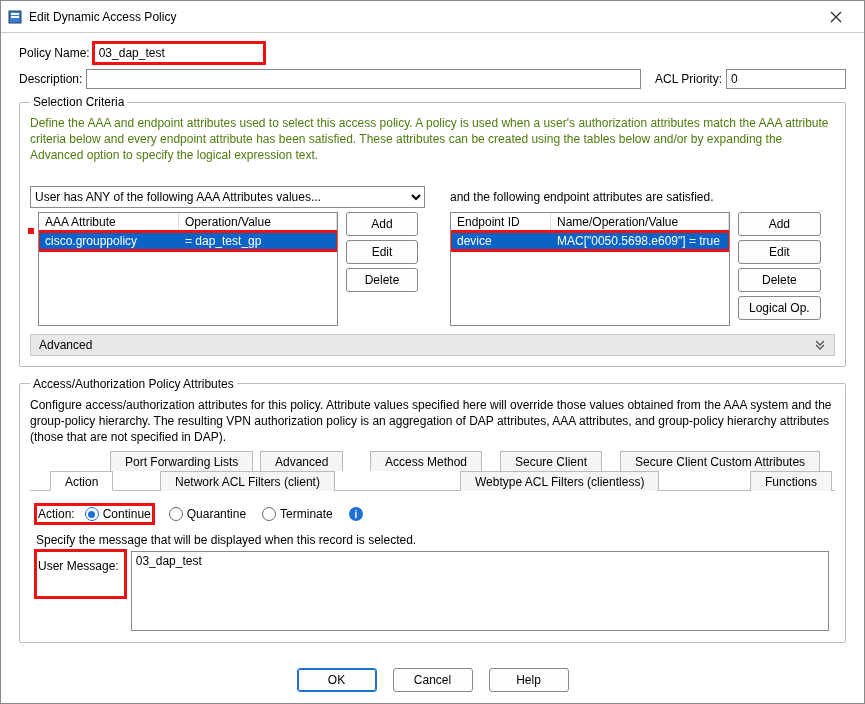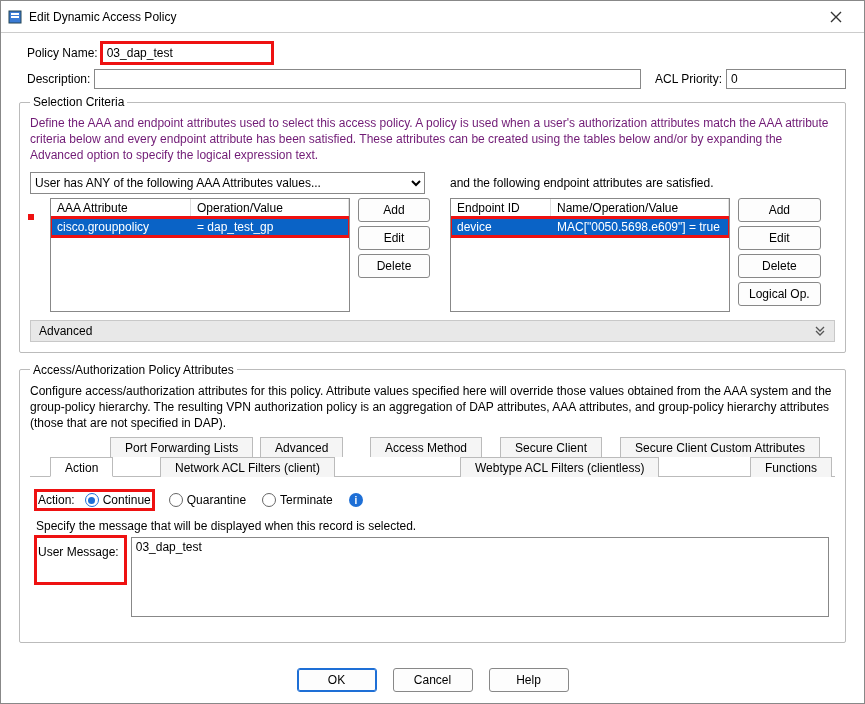--- a/index.html
+++ b/index.html
@@ -35,42 +35,42 @@
   }
 
   .content {
     flex: 1;
     padding: 10px 18px 4px 18px;
     display: flex; flex-direction: column;
     overflow: hidden;
   }
 
   .form-row { display: flex; align-items: center; margin-bottom: 6px; gap: 4px; }
-  .form-row label { white-space: nowrap; margin-left: 8px; }
+  .form-row label { white-space: nowrap; }
   input[type=text] {
     border: 1px solid #888;
     height: 20px;
     padding: 1px 4px;
     font: inherit;
     background: #fff;
   }
   .acl-priority { width: 120px; }
 
   fieldset {
     border: 1px solid #bbb;
     border-radius: 2px;
     margin: 0 0 10px 0;
     padding: 6px 10px 10px 10px;
   }
   fieldset > legend {
     padding: 0 3px;
     color: #000;
   }
 
-  .sel-desc { color: #701a75; margin-bottom: 8px; line-height: 1.35; }
+  .sel-desc { color: #4d7c0f; margin-bottom: 22px; line-height: 1.35; }
 
   .criteria-row {
     display: flex;
     gap: 10px;
     align-items: flex-start;
   }
   .criteria-col-left { width: 410px; display: flex; flex-direction: column; gap: 4px; }
   .criteria-col-right { flex: 1; display: flex; flex-direction: column; gap: 4px; }
 
   select.aaa-select {
@@ -260,21 +260,21 @@
 
       <div class="criteria-row">
 
         <div class="criteria-col-left">
           <select class="aaa-select">
             <option>User has ANY of the following AAA Attributes values...</option>
           </select>
 
           <div class="table-area">
             <span class="hl" style="display:inline-block; margin-top:18px; position:relative; top:0;"></span>
-            <div class="grid aaa-grid" style="position:relative;margin-left:12px;">
+            <div class="grid aaa-grid" style="position:relative;">
               <div class="hdr">
                 <div class="cell c1">AAA Attribute</div>
                 <div class="cell c2">Operation/Value</div>
               </div>
               <div class="row sel" style="position:relative;">
                 <div class="cell c1">cisco.grouppolicy</div>
                 <div class="cell c2">=   dap_test_gp</div>
                 <span style="position:absolute; inset:-2px; border:3px solid #e11; pointer-events:none;"></span>
               </div>
             </div>

